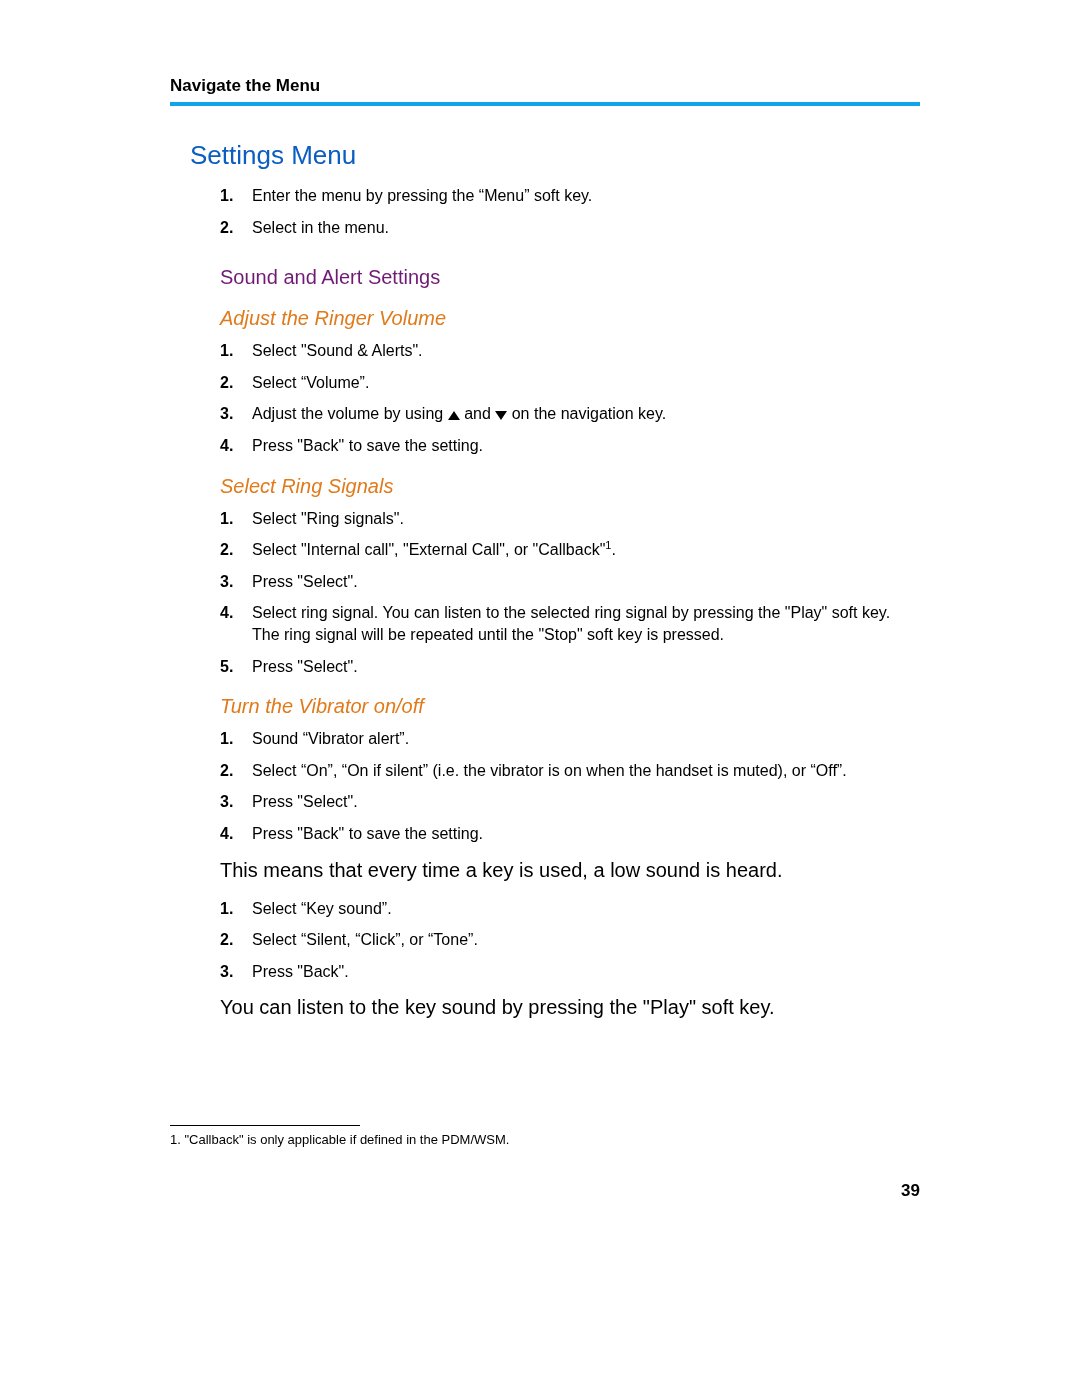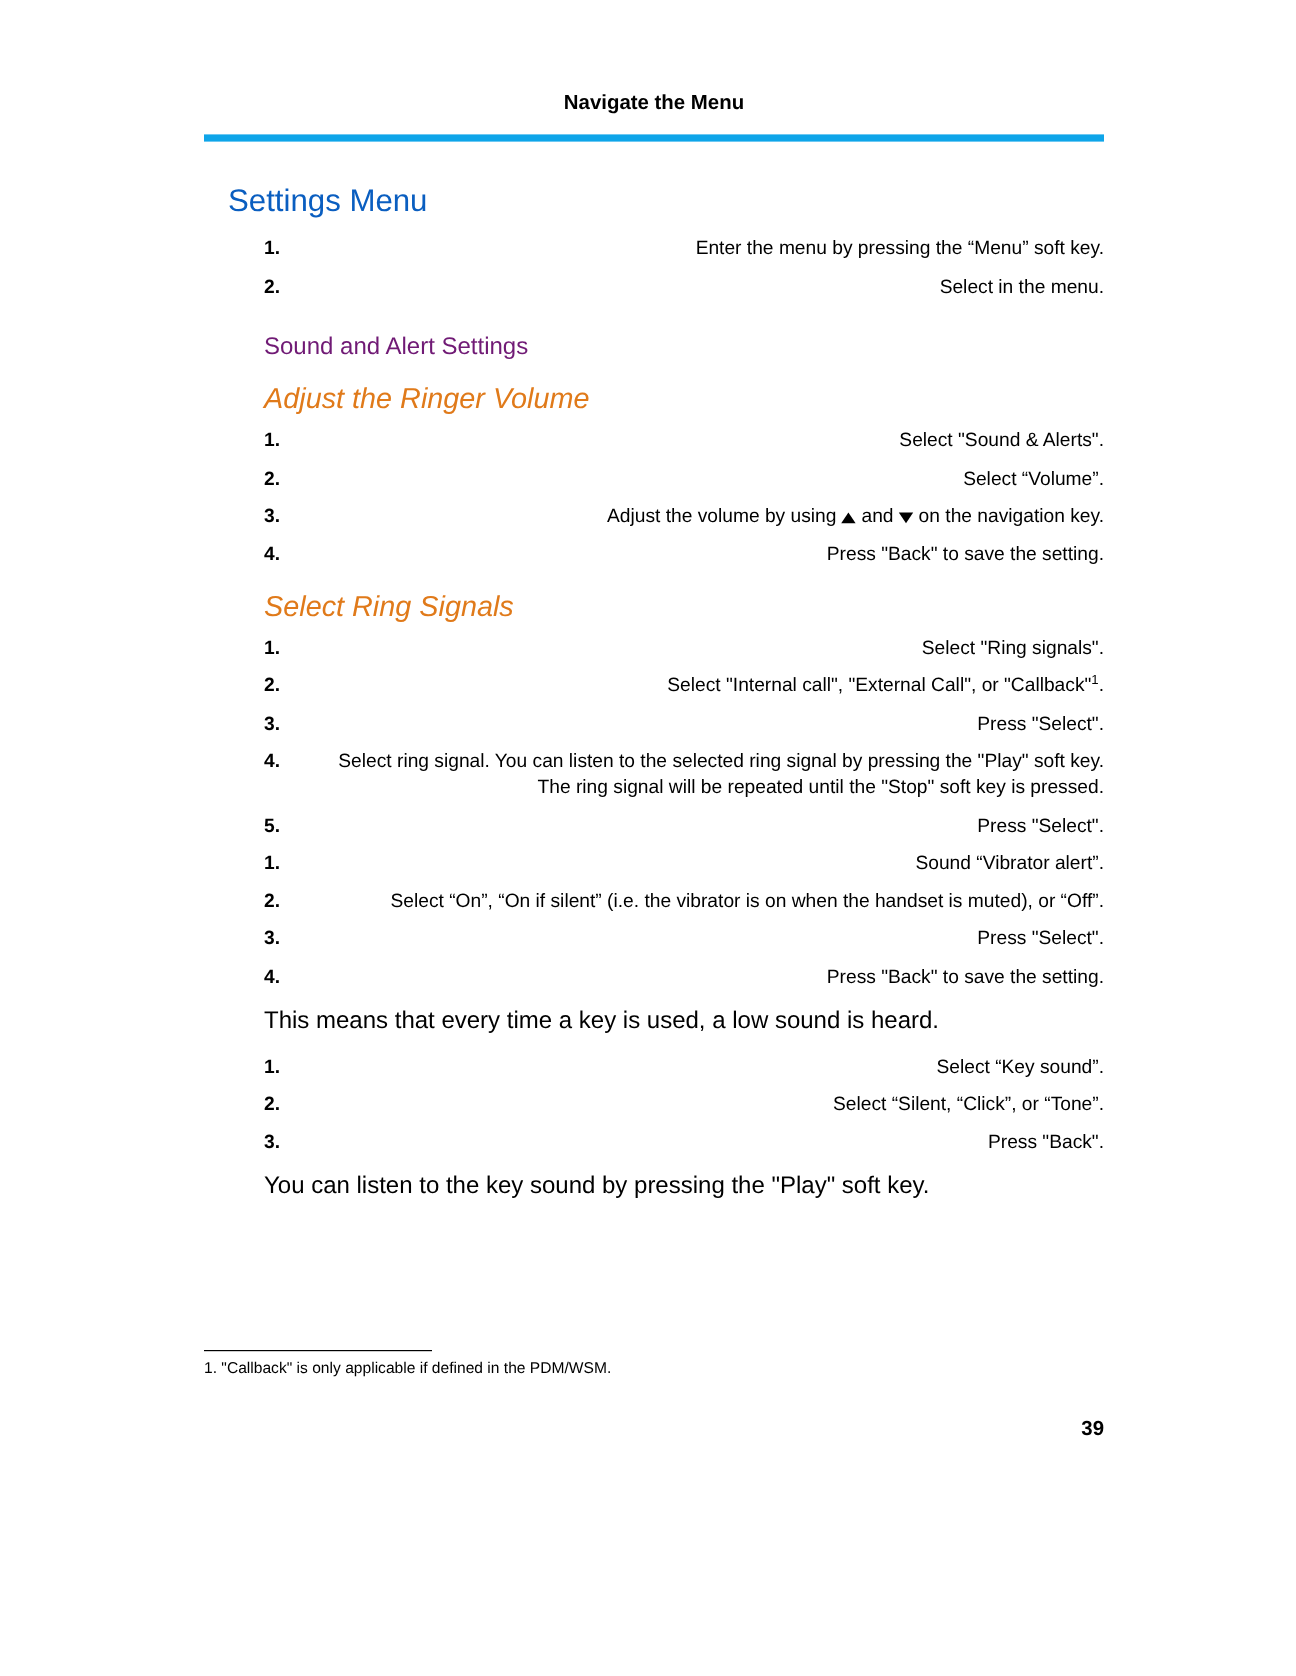--- a/index.html
+++ b/index.html
@@ -10,46 +10,46 @@
     color: #000;
   }
   .page {
     width: 1080px;
     height: 1397px;
     position: relative;
     box-sizing: border-box;
     padding: 76px 160px 0 170px;
   }
   .header-right {
-    text-align: center;
+    text-align: left;
     font-weight: bold;
     font-size: 17px;
-    padding-bottom: 16px;
-    border-bottom: 6px solid #0ea5e9;
+    padding-bottom: 6px;
+    border-bottom: 4px solid #0ea5e9;
   }
   .h1 {
     color: #0a5ec0;
     font-size: 26px;
     margin-top: 34px;
     margin-bottom: 14px;
     font-weight: 400;
     margin-left: 20px;
   }
   .h2 {
     color: #701a75;
     font-size: 20px;
     margin-top: 28px;
     margin-bottom: 14px;
     font-weight: 400;
     padding-left: 50px;
   }
   .h3 {
     color: #e07a1a;
     font-style: italic;
-    font-size: 24px;
+    font-size: 20px;
     margin-top: 18px;
     margin-bottom: 10px;
     font-weight: 400;
     padding-left: 50px;
   }
   ol {
     list-style: none;
     margin: 0 0 10px 0;
     padding: 0 0 0 50px;
   }
@@ -60,21 +60,20 @@
     line-height: 1.35;
     margin-bottom: 10px;
   }
   .num {
     font-weight: bold;
     width: 32px;
     flex: 0 0 32px;
   }
   .li-text {
     flex: 1 1 auto;
-    text-align: right;
   }
   .para {
     font-size: 20px;
     line-height: 1.35;
     padding-left: 50px;
     margin: 12px 0 14px 0;
   }
   .tri-up, .tri-down {
     display: inline-block;
     width: 0; height: 0;
@@ -180,20 +179,21 @@
     <li>
       <span class="num">4.</span>
       <span class="li-text">Select ring signal. You can listen to the selected ring signal by pressing the "Play" soft key. The ring signal will be repeated until the "Stop" soft key is pressed.</span>
     </li>
     <li>
       <span class="num">5.</span>
       <span class="li-text">Press "Select".</span>
     </li>
   </ol>
 
+  <div class="h3">Turn the Vibrator on/off</div>
   <ol>
     <li>
       <span class="num">1.</span>
       <span class="li-text">Sound “Vibrator alert”.</span>
     </li>
     <li>
       <span class="num">2.</span>
       <span class="li-text">Select “On”, “On if silent” (i.e. the vibrator is on when the handset is muted), or “Off”.</span>
     </li>
     <li>

